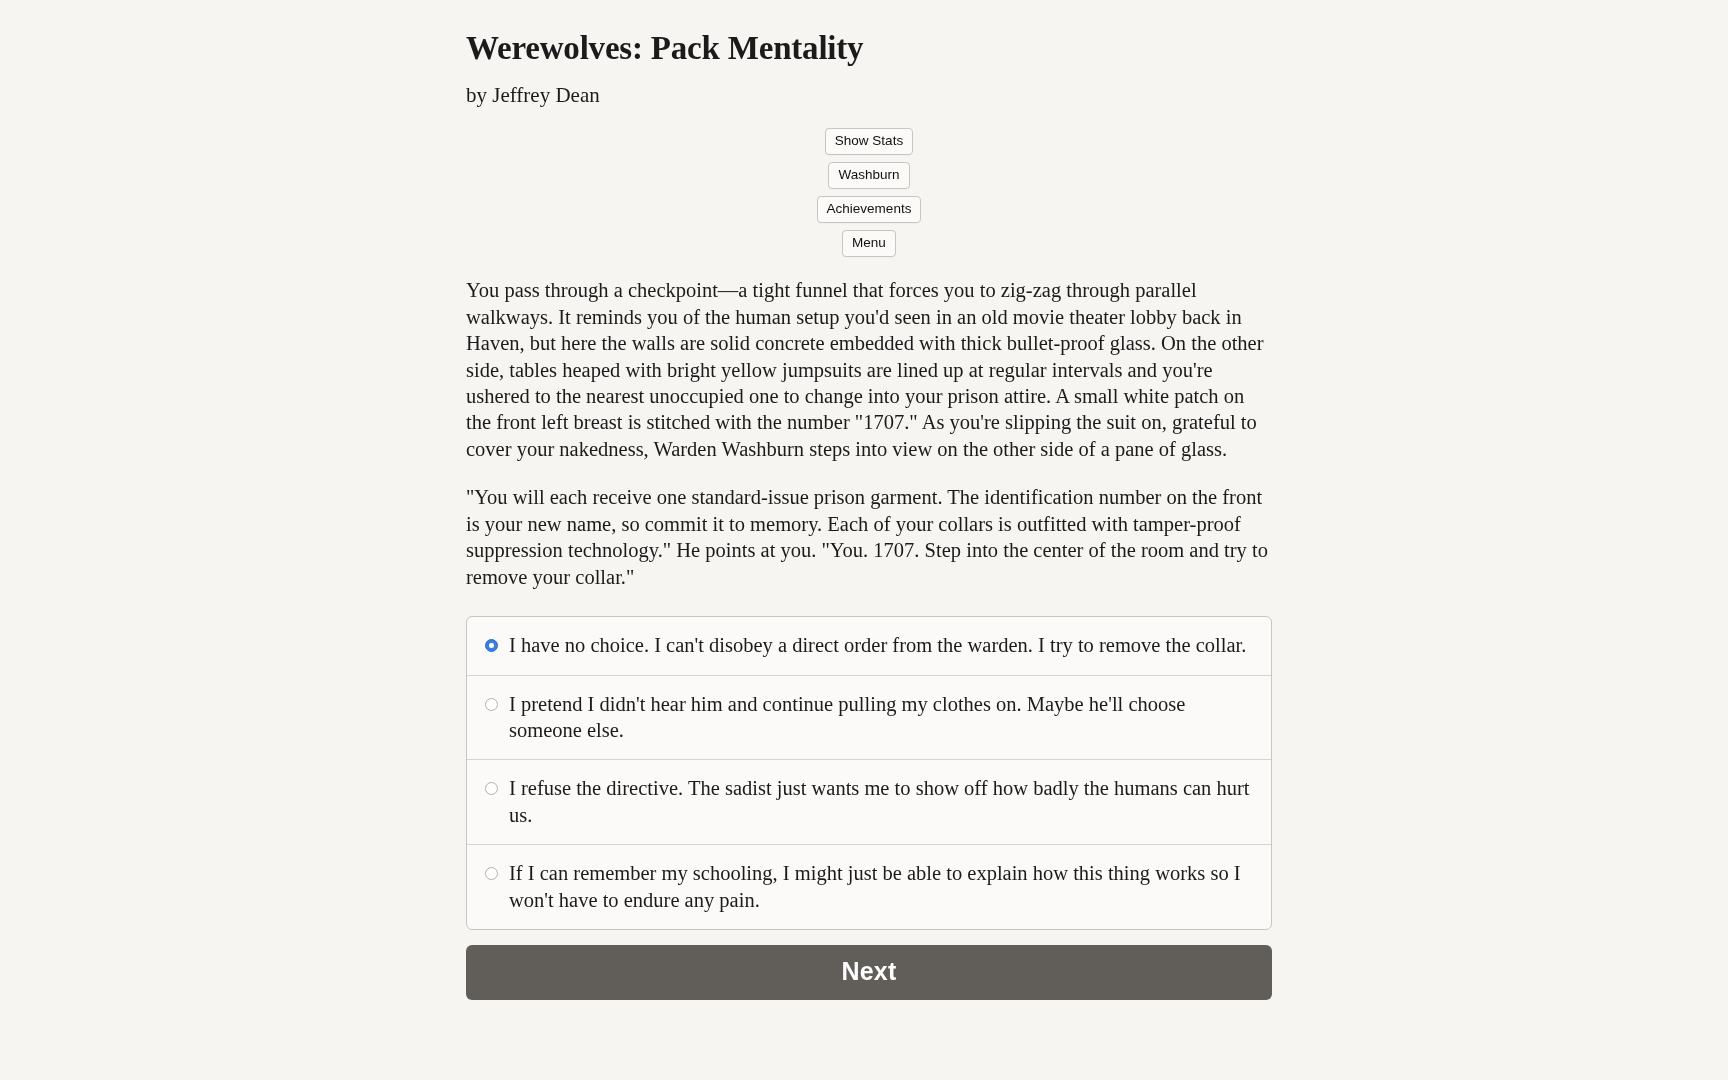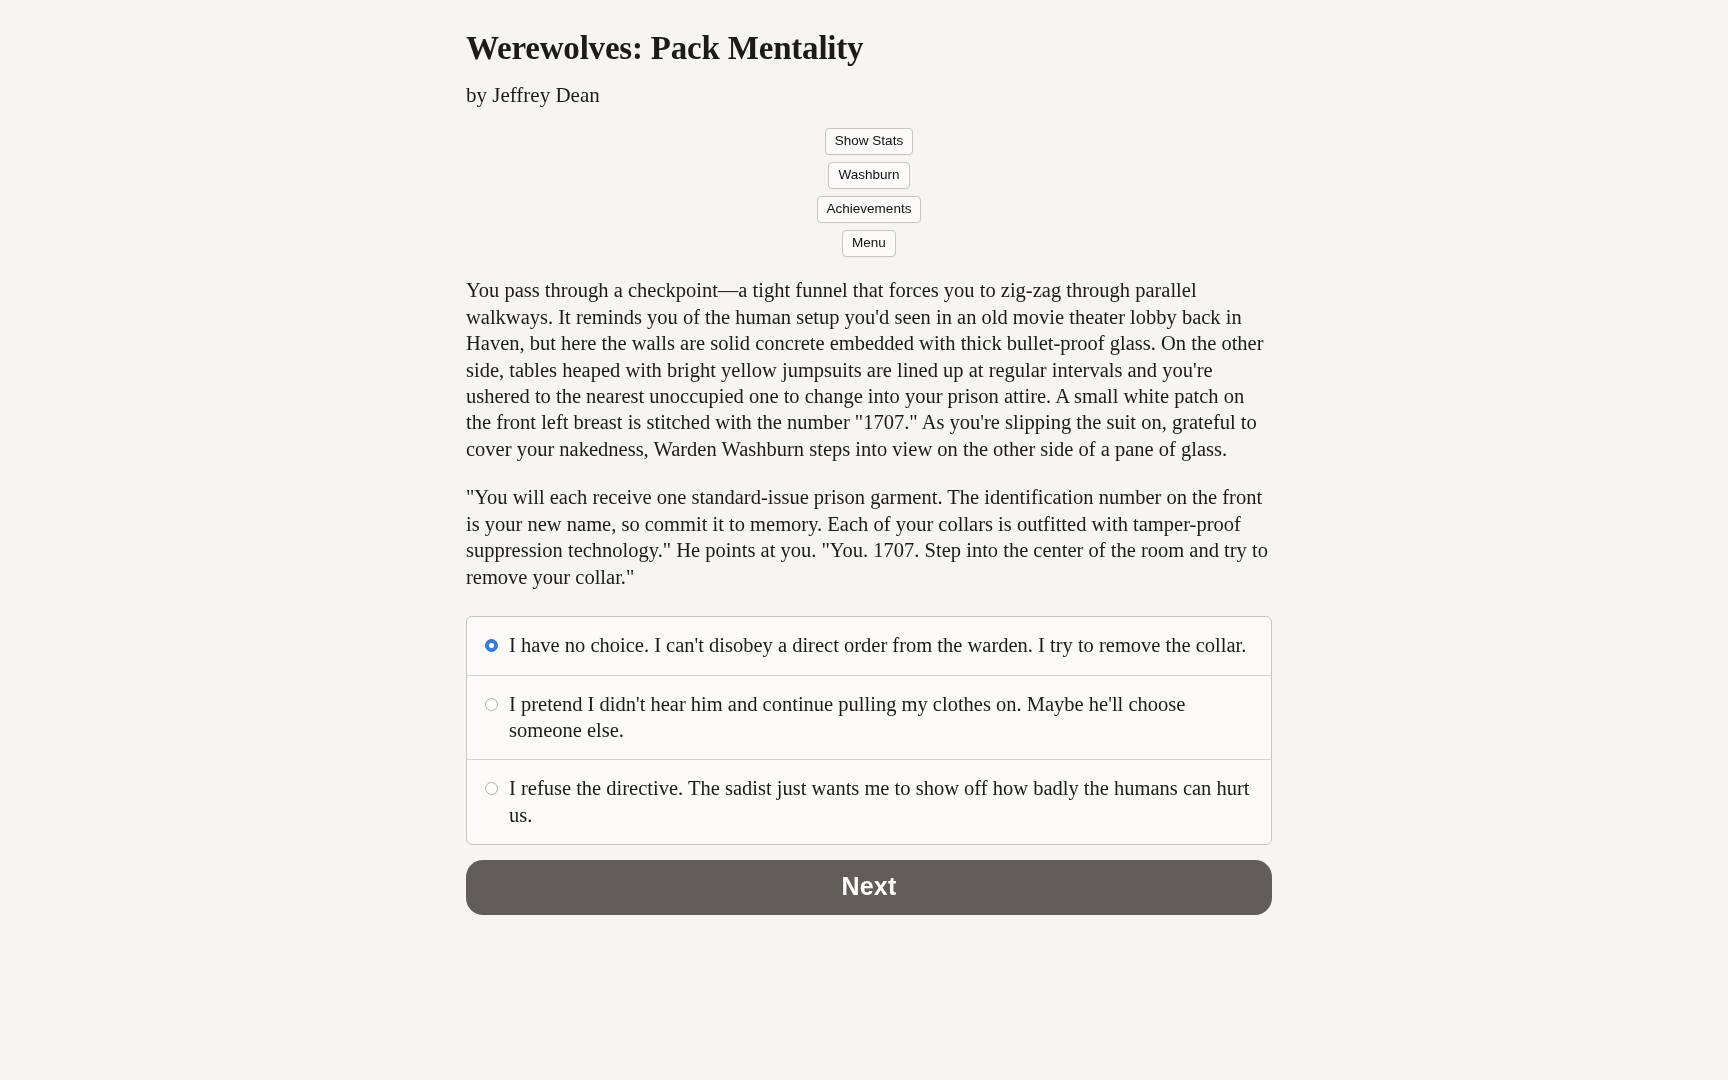--- a/index.html
+++ b/index.html
@@ -109,21 +109,21 @@
     font-size: 20.5px;
     line-height: 1.29;
   }
   .next-btn {
     display: block;
     width: 100%;
     margin-top: 15px;
     background: #615e59;
     color: #ffffff;
     border: none;
-    border-radius: 17px;
+    border-radius: 6px;
     font-family: "Liberation Sans", sans-serif;
     font-weight: bold;
     font-size: 25px;
     padding: 12px 0 14px 0;
     cursor: pointer;
     letter-spacing: 0.2px;
   }
 </style>
 </head>
 <body>
@@ -152,18 +152,22 @@
         <span class="label">I have no choice. I can't disobey a direct order from the warden. I try to remove the collar.</span>
       </div>
       <div class="choice">
         <span class="radio"></span>
         <span class="label">I pretend I didn't hear him and continue pulling my clothes on. Maybe he'll choose someone else.</span>
       </div>
       <div class="choice">
         <span class="radio"></span>
         <span class="label">I refuse the directive. The sadist just wants me to show off how badly the humans can hurt us.</span>
       </div>
+      <div class="choice">
+        <span class="radio"></span>
+        <span class="label">If I can remember my schooling, I might just be able to explain how this thing works so I won't have to endure any pain.</span>
+      </div>
     </div>
 
     <button class="next-btn">Next</button>
 
   </div>
 </div>
 
 </body></html>

